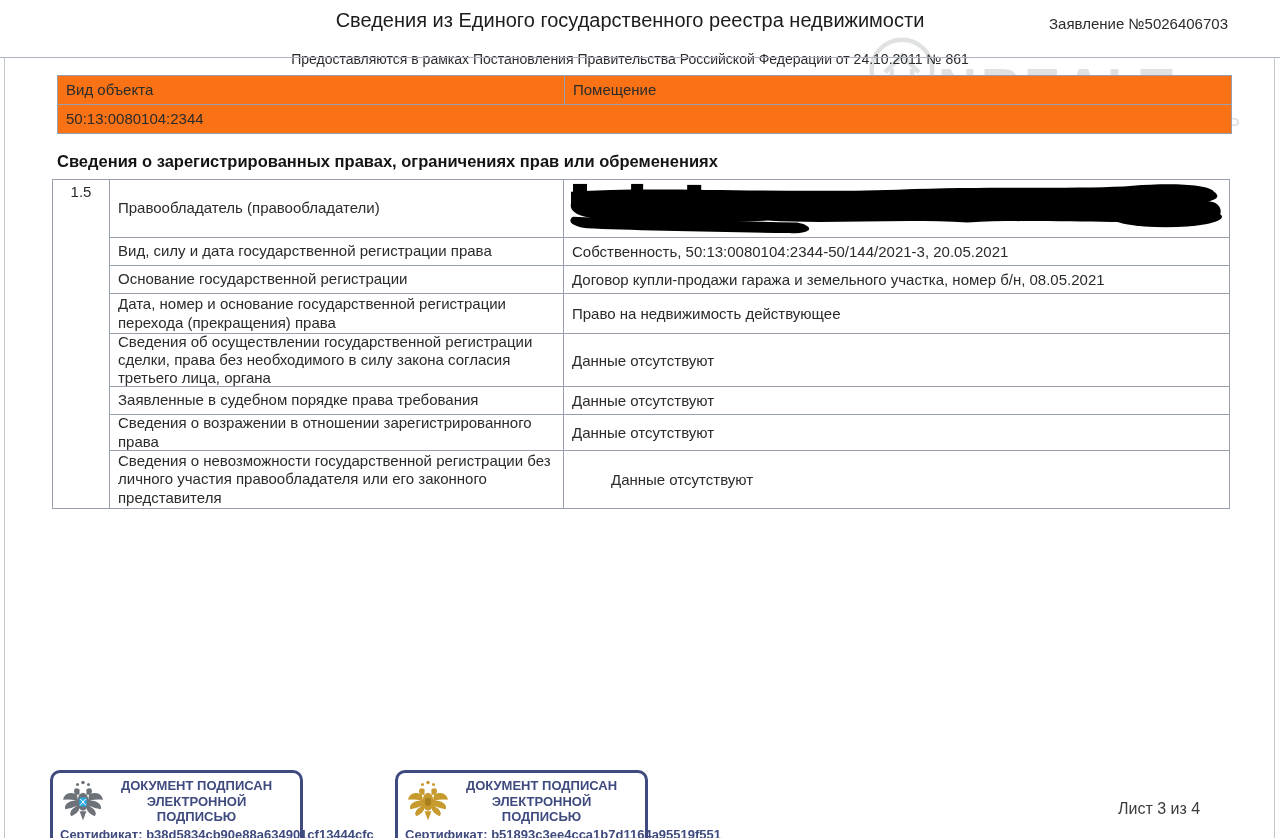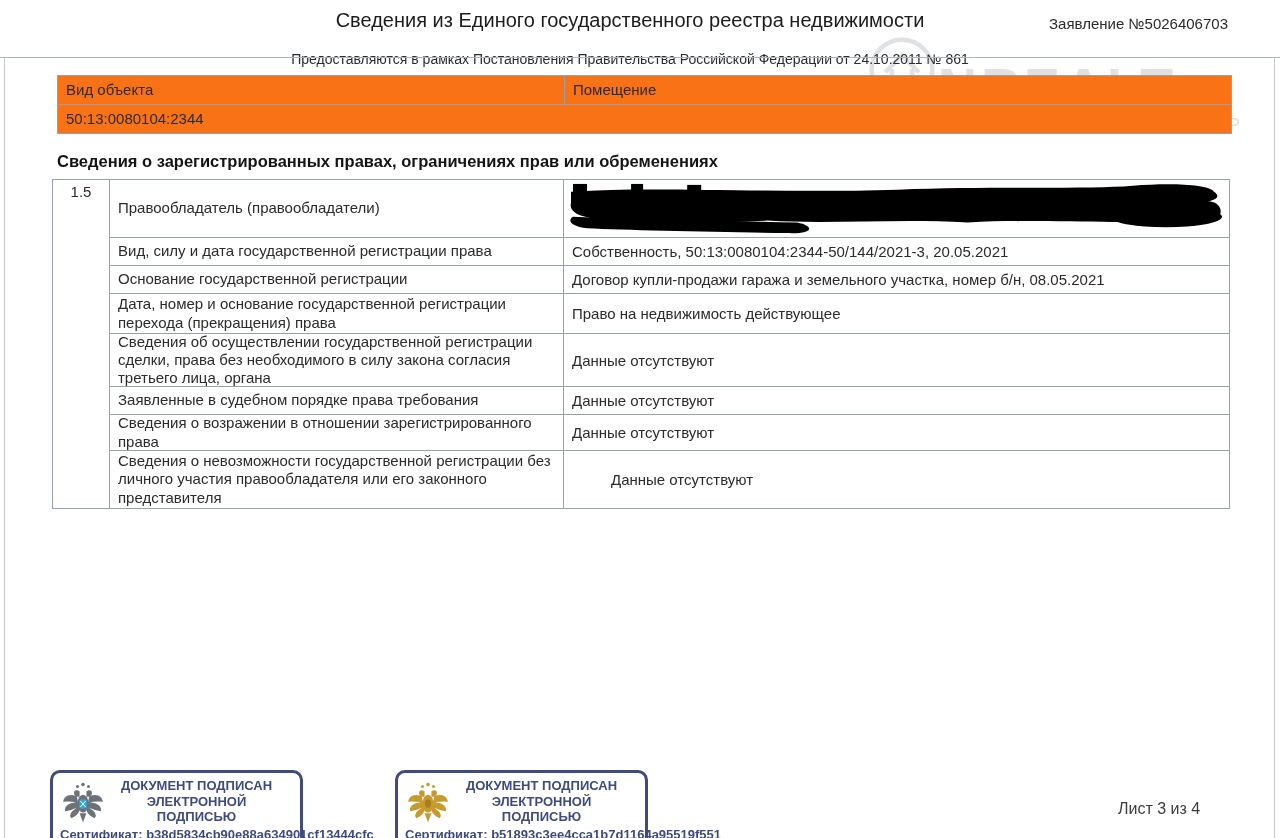--- a/index.html
+++ b/index.html
@@ -41,21 +41,21 @@
   .rows-col{flex:1;display:flex;flex-direction:column;}
   .rrow{display:flex;border-bottom:1px solid var(--table-border,#98a0b0);box-sizing:border-box;}
   .rrow:last-child{border-bottom:none;}
   .rlabel{width:454px;border-right:1px solid var(--table-border,#98a0b0);padding:3px 12px 3px 8px;display:flex;align-items:center;font-size:15px;line-height:1.22;box-sizing:border-box;flex:none;}
   .rvalue{flex:1;padding:3px 8px;display:flex;align-items:center;font-size:15px;position:relative;box-sizing:border-box;}
   .redaction{position:absolute;left:3px;top:2px;width:calc(100% - 9px);height:54px;}
 
   
   .stamp{position:absolute;top:770px;width:247px;height:80px;border:3px solid var(--stamp-navy,#3f4a7e);border-radius:10px;background:#fff;z-index:1;}
   .stamp-1{left:50px;} .stamp-2{left:395px;}
-  .stamp-row{display:flex;align-items:flex-end;gap:4px;padding:5px 16px 0 8px;}
+  .stamp-row{display:flex;align-items:center;gap:4px;padding:5px 16px 0 8px;}
   .emblem{width:44px;height:44px;flex:none;}
   .emblem-gray{color:#6d7278;} .emblem-gold{color:#c79a2e;}
   .stamp-title{flex:1;text-align:center;font-size:13px;font-weight:700;color:var(--stamp-navy,#3f4a7e);line-height:1.2;white-space:pre-line;}
   .cert{position:absolute;left:7px;top:54px;font-size:13px;color:var(--stamp-navy,#3f4a7e);white-space:nowrap;font-weight:700;}
 
   .page-label{position:absolute;left:1118px;top:800px;font-size:16px;color:#3c3c3c;z-index:1;}
 </style>
 </head>
 <body>
 

